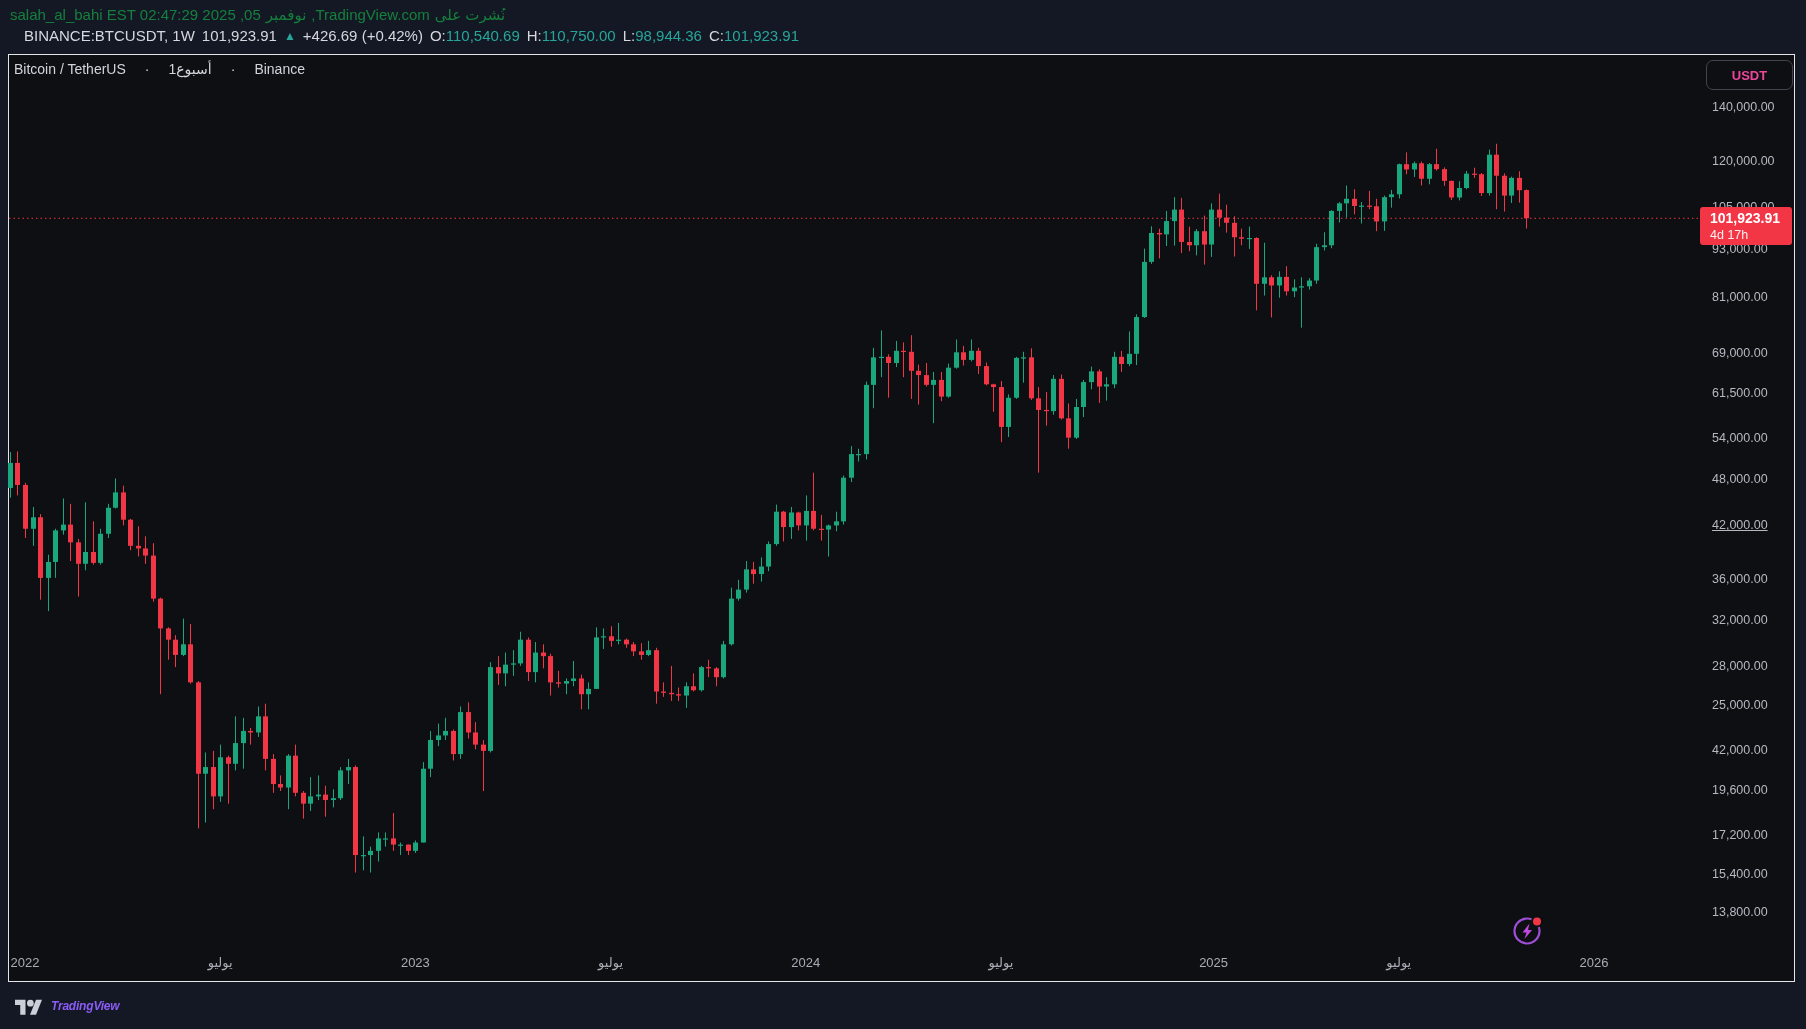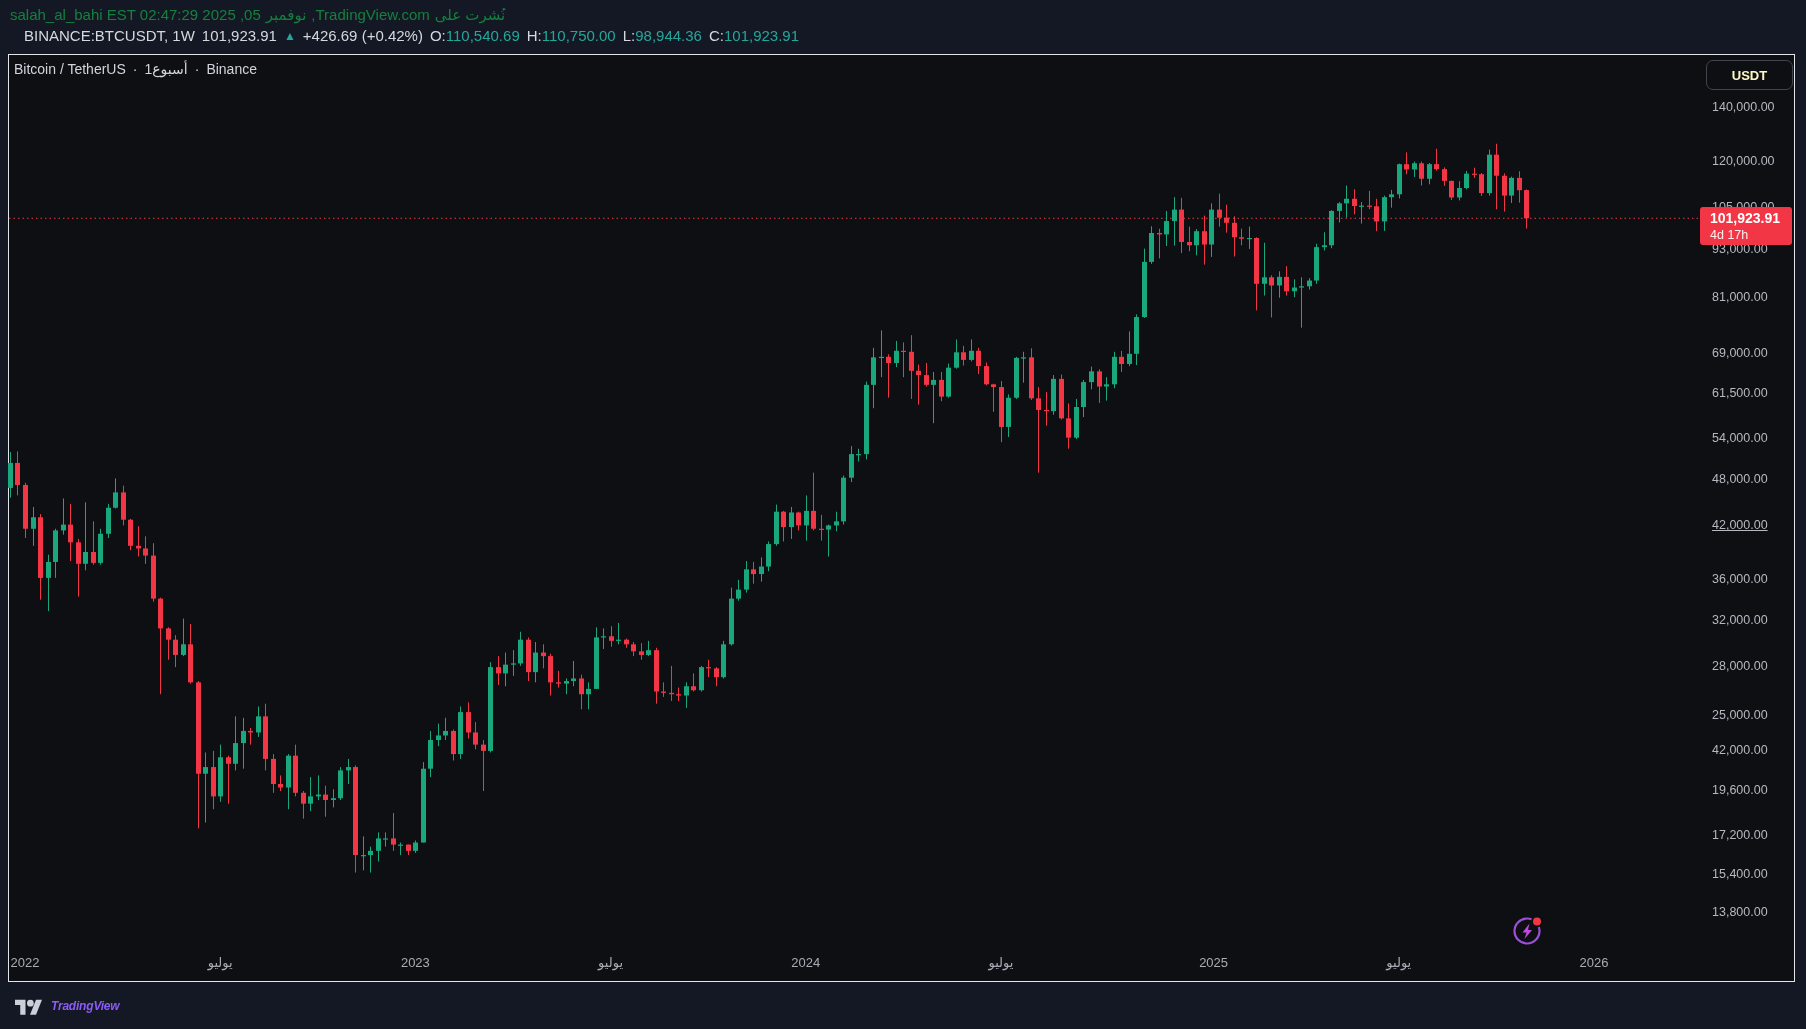--- a/index.html
+++ b/index.html
@@ -15,26 +15,26 @@
       font-size:15px;color:#15803d;white-space:nowrap;}
   .l1 span{unicode-bidi:isolate;}
   .l2{position:absolute;left:24px;top:27px;display:flex;gap:7px;align-items:baseline;
       font-size:15px;color:#d5d8de;white-space:nowrap;}
   .l2 .pair{display:inline-flex;gap:0;}
   .teal{color:#26a69a;}
   .arrow{color:#26a69a;font-size:12px;transform:translateY(-1px);}
   
   #widget{position:absolute;left:8px;top:54px;width:1787px;height:928px;
       box-sizing:border-box;border:1px solid #e4e5e9;background:#0e0f13;z-index:1;}
-  #legend{position:absolute;left:14px;top:61px;z-index:5;display:flex;gap:7px;
+  #legend{position:absolute;left:14px;top:61px;z-index:5;display:flex;gap:19px;
       font-size:14px;color:#d1d4dc;align-items:baseline;white-space:nowrap;}
   #legend .iv{unicode-bidi:isolate;}
   #currency-btn{position:absolute;left:1706px;top:60px;width:87px;height:30px;z-index:5;
       background:transparent;border:1px solid #40444f;border-radius:7px;
-      color:#fef9c3;font-size:13px;font-weight:600;font-family:inherit;
+      color:#ec4899;font-size:13px;font-weight:600;font-family:inherit;
       display:flex;align-items:center;justify-content:center;cursor:pointer;}
   #chart-svg{position:absolute;left:0;top:0;width:1806px;height:1029px;z-index:2;}
   
   #price-axis{position:absolute;left:1700px;top:55px;width:95px;height:891px;z-index:3;cursor:ns-resize;}
   .ptick{position:absolute;left:12px;font-size:12.5px;color:#b5b8c0;white-space:nowrap;}
   
   #time-axis{position:absolute;left:9px;top:946px;width:1576px;height:35px;z-index:3;cursor:ew-resize;}
   .ttick{position:absolute;top:9px;transform:translateX(-50%);font-size:13px;color:#a9acb4;white-space:nowrap;}
   
   #price-flag{position:absolute;left:1700px;width:92px;height:38px;z-index:6;
@@ -511,21 +511,21 @@
     <div class="ptick" style="top: 187.102px;">93,000.00</div>
     <div class="ptick" style="top: 235.095px;">81,000.00</div>
     <div class="ptick" style="top: 290.798px;">69,000.00</div>
     <div class="ptick" style="top: 330.773px;">61,500.00</div>
     <div class="ptick" style="top: 375.954px;">54,000.00</div>
     <div class="ptick" style="top: 416.871px;">48,000.00</div>
     <div class="ptick" style="top: 463.26px; text-decoration: underline;">42,000.00</div>
     <div class="ptick" style="top: 516.812px;">36,000.00</div>
     <div class="ptick" style="top: 557.73px;">32,000.00</div>
     <div class="ptick" style="top: 604.119px;">28,000.00</div>
-    <div class="ptick" style="top: 643.489px; margin-top: 10px;">25,000.00</div>
+    <div class="ptick" style="top: 643.489px;">25,000.00</div>
     <div class="ptick" style="top: 687.898px;">42,000.00</div>
     <div class="ptick" style="top: 728.028px;">19,600.00</div>
     <div class="ptick" style="top: 773.405px;">17,200.00</div>
     <div class="ptick" style="top: 811.807px;">15,400.00</div>
     <div class="ptick" style="top: 849.917px;">13,800.00</div>
   </div>
 <div id="time-axis">
     <div class="ttick" style="left: 16px;">2022</div>
     <div class="ttick" style="left: 211.182px;">يوليو</div>
     <div class="ttick" style="left: 406.364px;">2023</div>

